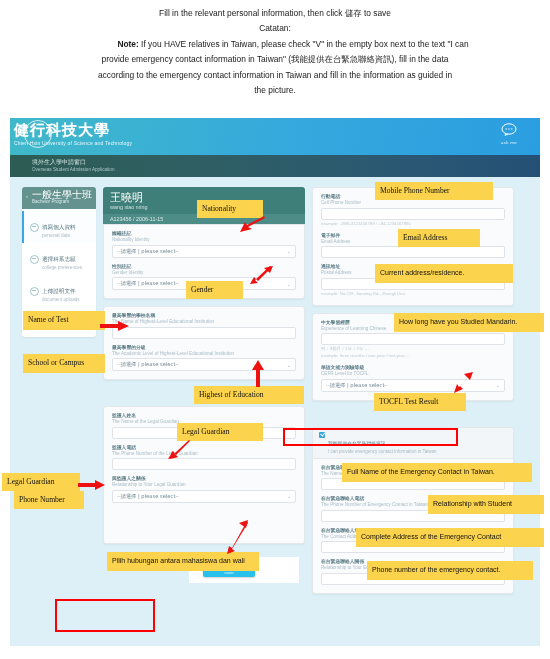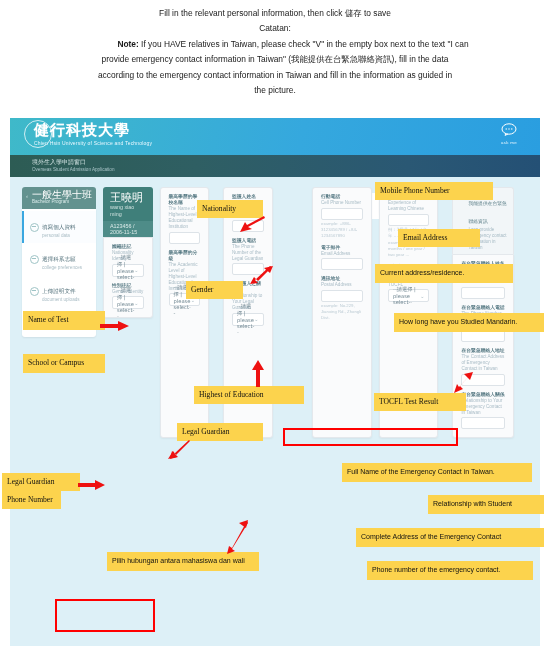--- a/index.html
+++ b/index.html
@@ -37,21 +37,21 @@
     overflow: hidden;
   }
   
   .app-header {
     height: 37px;
     background: linear-gradient(100deg, #3fb9c9 0%, #35a8de 55%, #2a9ee0 100%);
     position: relative;
   }
   .logo-wrap {
     position: absolute;
-    left: 24px;
+    left: 4px;
     top: 3px;
     color: #ffffff;
   }
   .logo-cn {
     font-family: "DejaVu Sans", sans-serif;
     font-size: 15px;
     font-weight: bold;
     letter-spacing: 1px;
     line-height: 18px;
     color: #ffffff;
@@ -162,21 +162,21 @@
     position:absolute; left:1.4px; top:2.8px;
     width:3.4px; height:.8px; background:#9fc4c6;
   }
   .side-item .cn {
     font-family: "DejaVu Sans", sans-serif;
     font-size: 5.6px; color: #52707a; line-height: 7px;
   }
   .side-item .en { font-size: 4.6px; color: #a8bcc4; line-height: 6px; }
 
   
-  .col { display: flex; flex-direction: row; gap: 7px; }
+  .col { display: flex; flex-direction: column; gap: 7px; }
   .col-left  { width: 202px; flex: 0 0 202px; }
   .col-right { width: 202px; flex: 0 0 202px; }
 
   .name-card {
     background: #3f7f7a;
     border-radius: 3px 3px 0 0;
     padding: 4px 7px 3px 7px;
     color: #fff;
   }
   .name-cn {
@@ -594,17 +594,17 @@
 <div class="note" style="left:186px; top:281px; width:57px; height:18px;">Gender</div>
 <div class="note sans" style="left:375px; top:264px; width:138px; height:19px;">Current address/residence.</div>
 <div class="note" style="left:23px; top:311px; width:82px; height:19px;">Name of Test</div>
 <div class="note" style="left:23px; top:330px; width:82px; height:19px;margin-top:24px;">School or Campus</div>
 <div class="note sans" style="left:394px; top:313px; width:150px; height:19px;">How long have you Studied Mandarin.</div>
 <div class="note" style="left:194px; top:386px; width:110px; height:18px;">Highest of Education</div>
 <div class="note" style="left:374px; top:393px; width:92px; height:18px;">TOCFL Test Result</div>
 <div class="note" style="left:177px; top:423px; width:86px; height:18px;">Legal Guardian</div>
 <div class="note sans" style="left:342px; top:463px; width:190px; height:19px;">Full Name of the Emergency Contact in Taiwan.</div>
 <div class="note" style="left:2px; top:473px; width:78px; height:18px;">Legal Guardian</div>
-<div class="note" style="left:2px; top:491px; width:59px; height:18px;">Phone Number</div>
+<div class="note" style="left:14px; top:491px; width:70px; height:18px;">Phone Number</div>
 <div class="note sans" style="left:428px; top:495px; width:116px; height:19px;">Relationship with Student</div>
 <div class="note sans" style="left:356px; top:528px; width:188px; height:19px;">Complete Address of the Emergency Contact</div>
 <div class="note sans" style="left:107px; top:552px; width:152px; height:19px;">Pilih hubungan antara mahasiswa dan wali</div>
 <div class="note sans" style="left:367px; top:561px; width:166px; height:19px;">Phone number of the emergency contact.</div>
 
 </body></html>

